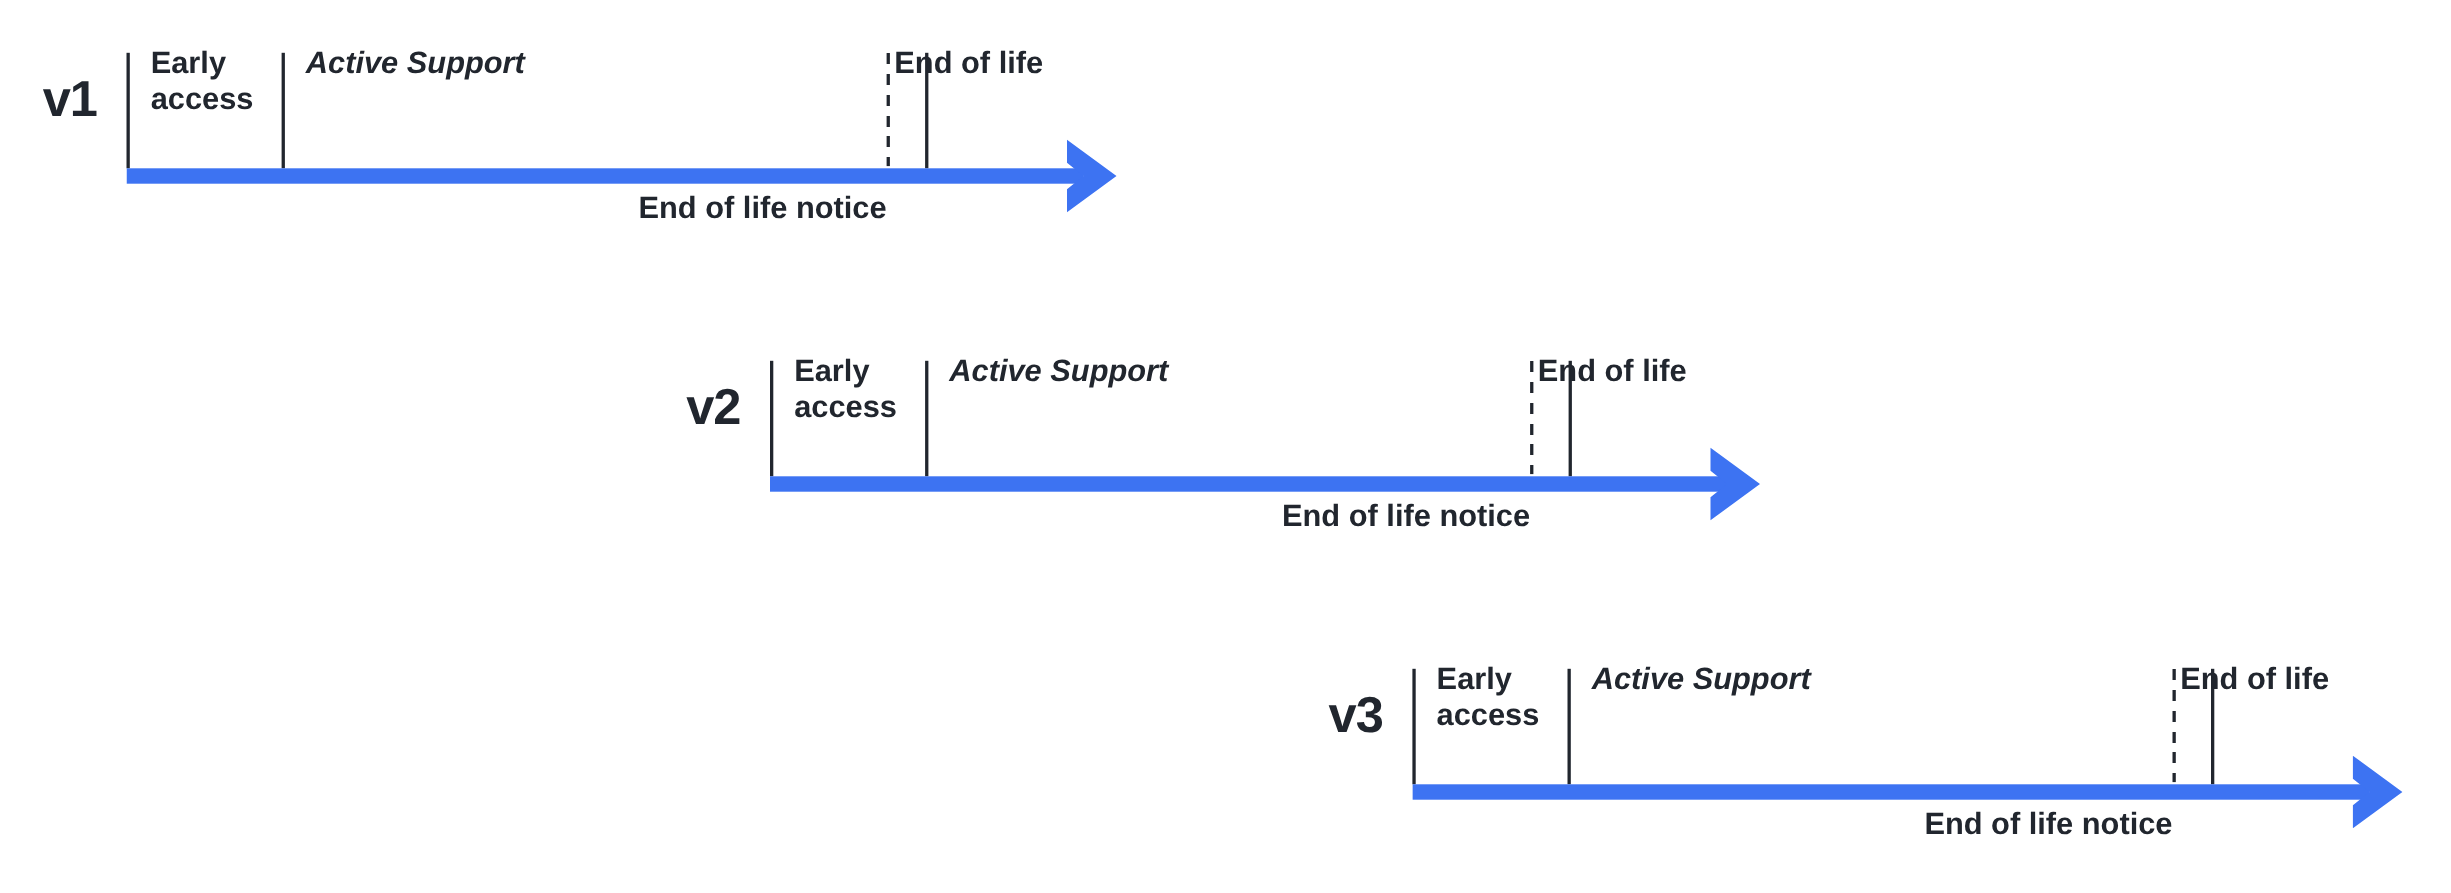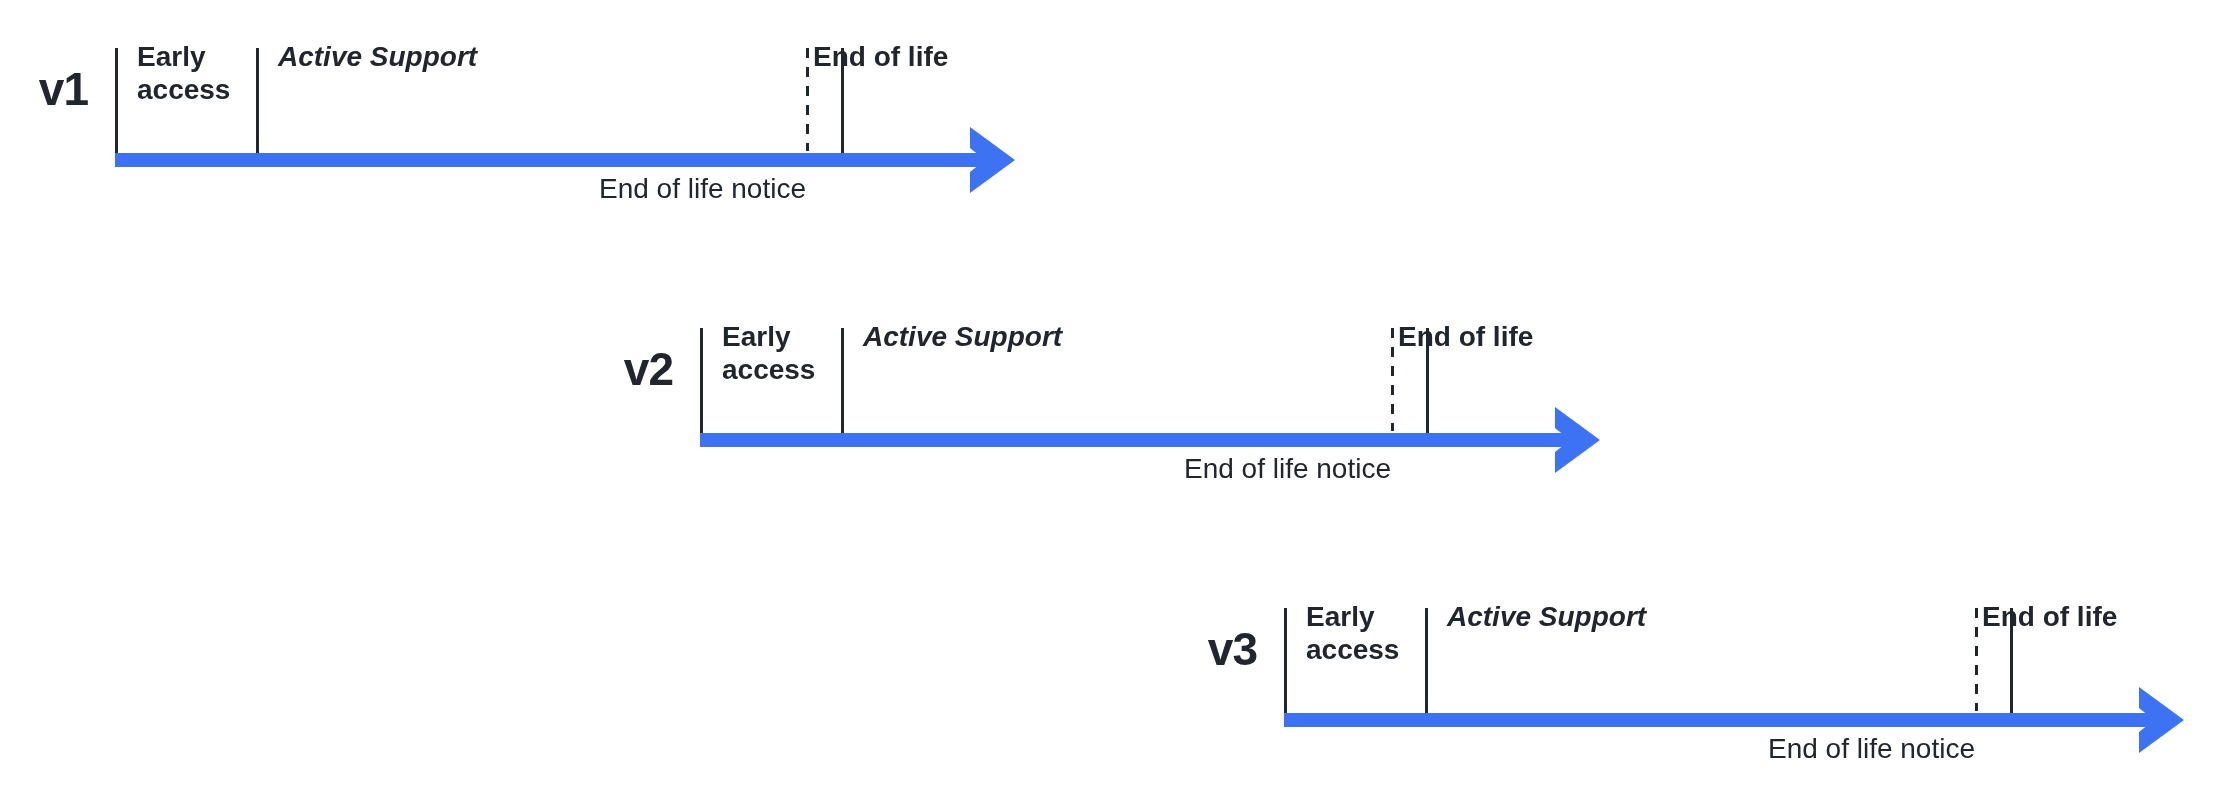--- a/index.html
+++ b/index.html
@@ -84,21 +84,21 @@
     top: 122px;
     color: var(--accent);
   }
   .notice-label {
     position: absolute;
     left: 406px;
     top: 172px;
     width: 400px;
     text-align: right;
     font-size: 28px;
-    font-weight: 400;
+    font-weight: 700;
     line-height: 33px;
     color: var(--ink);
     white-space: nowrap;
   }
 </style>
 </head>
 <body>
 
 <div class="canvas">
 

